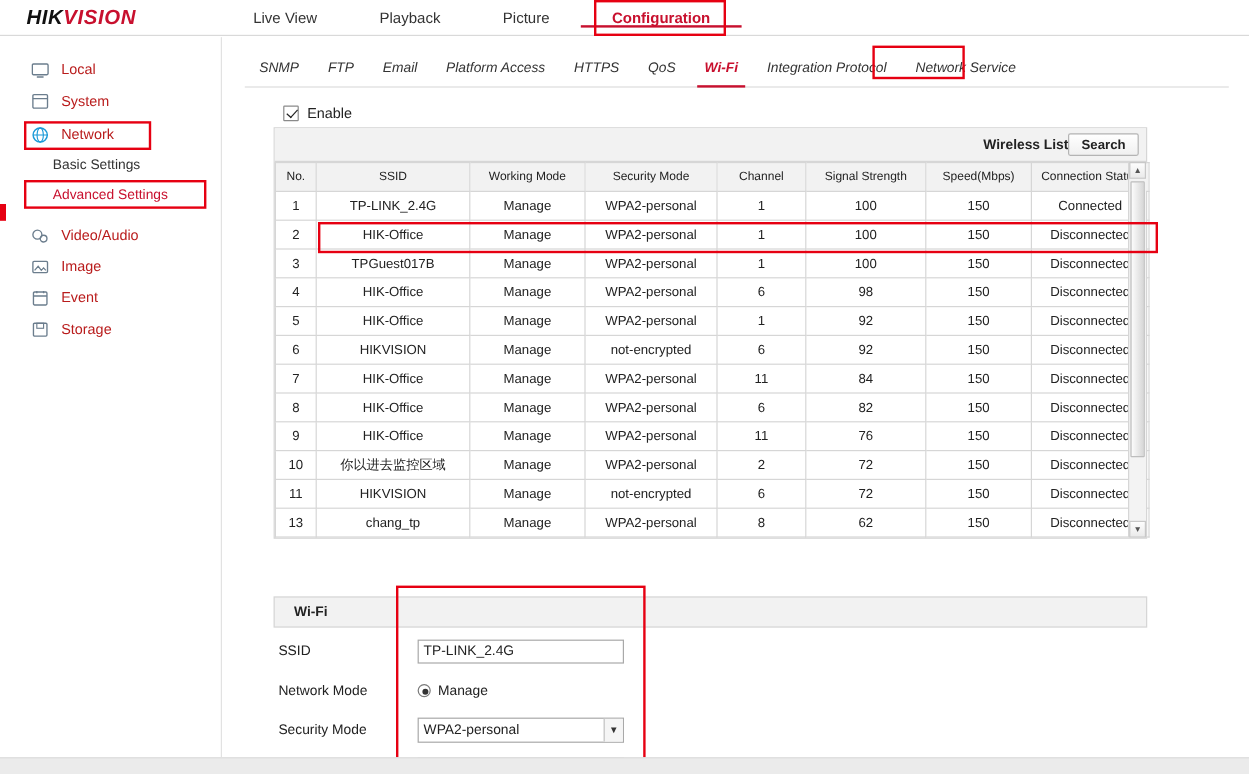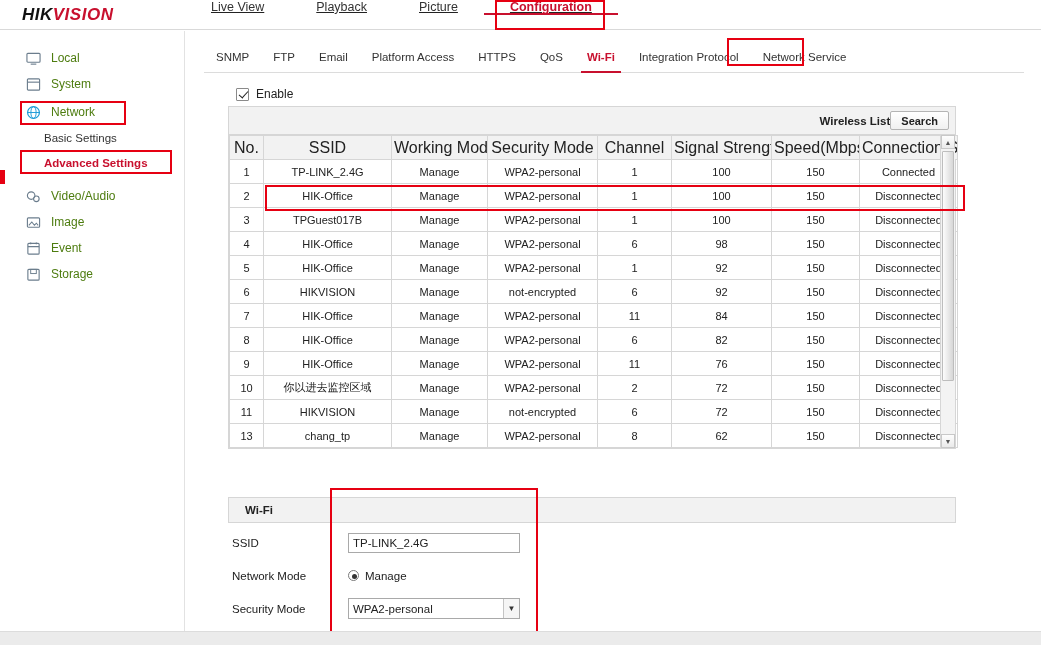--- a/index.html
+++ b/index.html
@@ -23,21 +23,21 @@
   }
   .logo {
     width: 185px; height: 30px;
     display: flex; align-items: center; padding-left: 22px;
     font-family: "Liberation Sans", sans-serif;
     font-weight: bold; font-style: italic;
     font-size: 17px; letter-spacing: .5px;
   }
   .logo .hik { color: #111; }
   .logo .vision { color: #c8102e; }
-  .topnav { display: flex; align-items: flex-start; text-decoration: underline; }
+  .topnav { display: flex; align-items: center; }
   .topnav .item {
     display: flex; align-items: center; justify-content: center;
     padding: 0 26px; font-size: 12.5px; color: #333; cursor: default;
     position: relative;
   }
   .topnav .item.active {
     color: #c8102e; font-weight: bold;
   }
   .topnav .item.active::after {
     content: ""; position: absolute; left: 0; right: 0; bottom: -1px; height: 2px;
@@ -48,42 +48,42 @@
   }
 
   
   .sidebar {
     position: absolute; top: 31px; left: 0; width: 185px; height: 600px;
     background: #ffffff; border-right: 1px solid #e2e2e2;
     padding-top: 14px;
   }
   .side-item {
     display: flex; align-items: center; height: 26px;
-    padding-left: 26px; font-size: 12px; color: #4d7c0f; gap: 10px;
+    padding-left: 26px; font-size: 12px; color: #b91c1c; gap: 10px;
   }
   .side-item .ico { width: 15px; height: 15px; display: inline-block; color: #6b7d8d; }
   .side-item .ico svg { display: block; }
   .side-sub {
     height: 25px; display: flex; align-items: center;
     padding-left: 44px; font-size: 11.5px; color: #333;
   }
-  .side-sub.active { color: #c8102e; font-weight: bold; }
+  .side-sub.active { color: #c8102e; font-weight: normal; }
   .side-gap { height: 8px; }
 
   
   .content { position: absolute; top: 31px; left: 186px; right: 0; height: 600px; background: #fff; }
 
   .subtabs {
     position: relative; height: 32px; margin: 10px 0 0 18px;
     display: flex; align-items: center; gap: 0;
     border-bottom: 1px solid #dcdcdc; width: 820px;
   }
   .subtab {
     padding: 0 12px; height: 30px; display: flex; align-items: center;
-    font-size: 11.5px; color: #333; position: relative; white-space: nowrap;
+    font-size: 11.5px; color: #333; position: relative; white-space: nowrap; font-style: italic;
   }
   .subtab.active { color: #c8102e; font-weight: bold; }
   .subtab.active::after {
     content: ""; position: absolute; left: 6px; right: 6px; bottom: -1px; height: 2px; background: #c8102e;
   }
 
   .enable-row {
     display: flex; align-items: center; gap: 7px;
     margin: 14px 0 0 22px; font-size: 12px; padding-left: 28px;
   }
@@ -110,21 +110,21 @@
     height: 19px; min-width: 56px; padding: 0 10px;
     border: 1px solid #b4b4b4; background: linear-gradient(#ffffff, #f0f0f0);
     font-size: 11px; border-radius: 2px; display: flex; align-items: center; justify-content: center;
     color: #222;
   }
   table.wlist { border-collapse: collapse; width: 100%; table-layout: fixed; }
   table.wlist th, table.wlist td {
     border: 1px solid #d6d6d6; height: 24px; font-size: 11px; font-weight: normal;
     text-align: center; color: #222; padding: 0 2px; overflow: hidden; white-space: nowrap;
   }
-  table.wlist th { background: #f2f2f2; font-size: 16px; }
+  table.wlist th { background: #f2f2f2; font-size: 10px; }
   table.wlist tr td:first-child, table.wlist tr th:first-child { width: 34px; }
   .col-ssid { width: 128px; }
   .col-mode { width: 96px; }
   .col-sec { width: 110px; }
   .col-ch { width: 74px; }
   .col-sig { width: 100px; }
   .col-spd { width: 88px; }
   .col-conn { width: 98px; }
 
   

